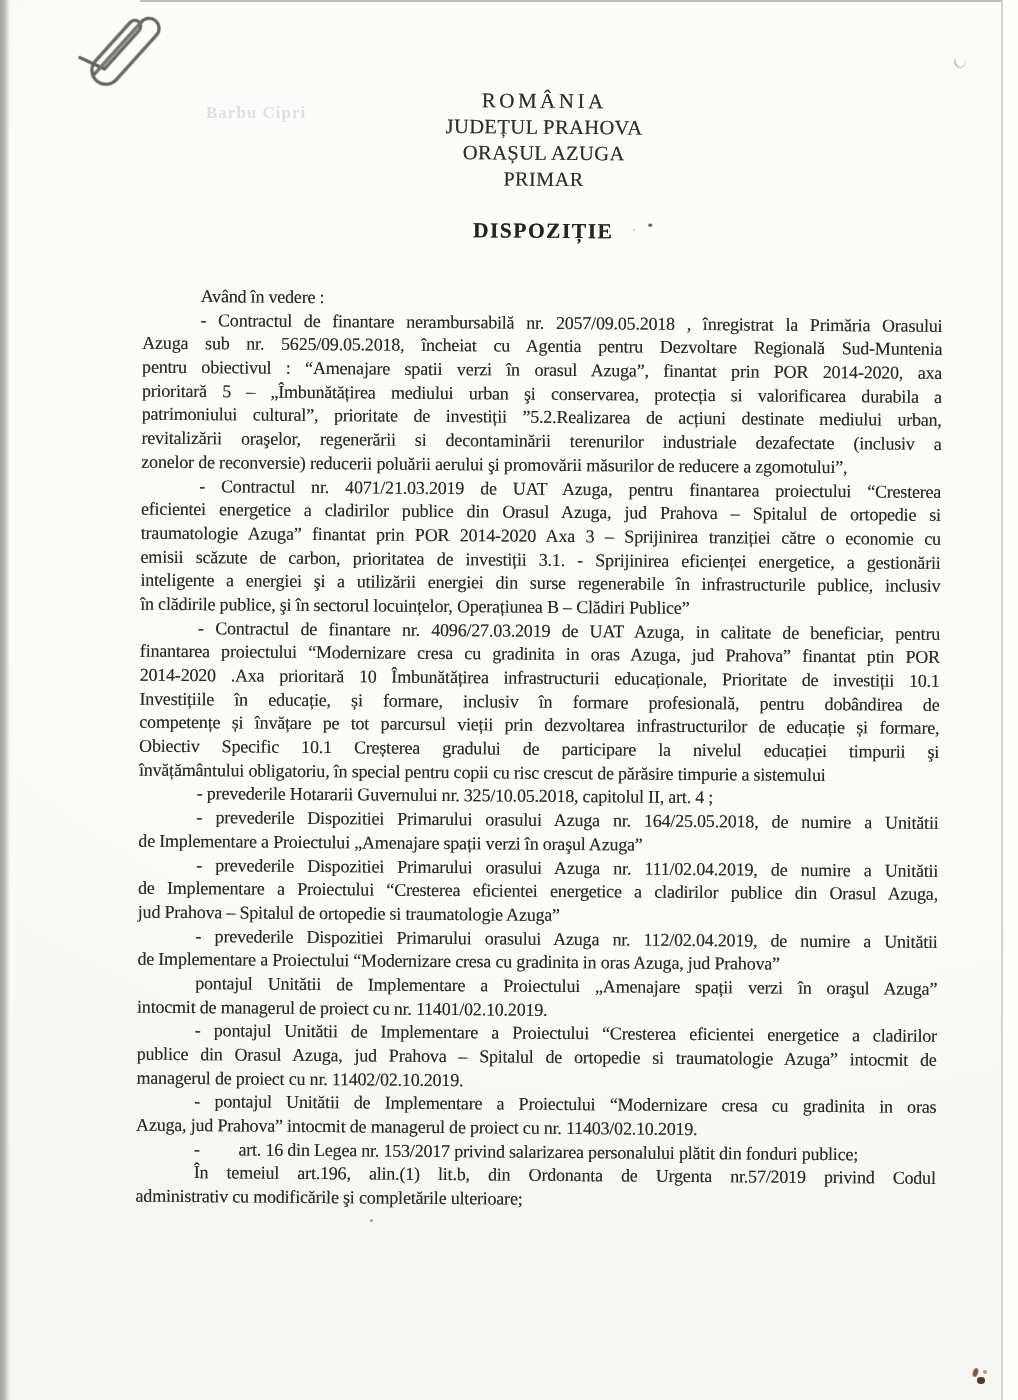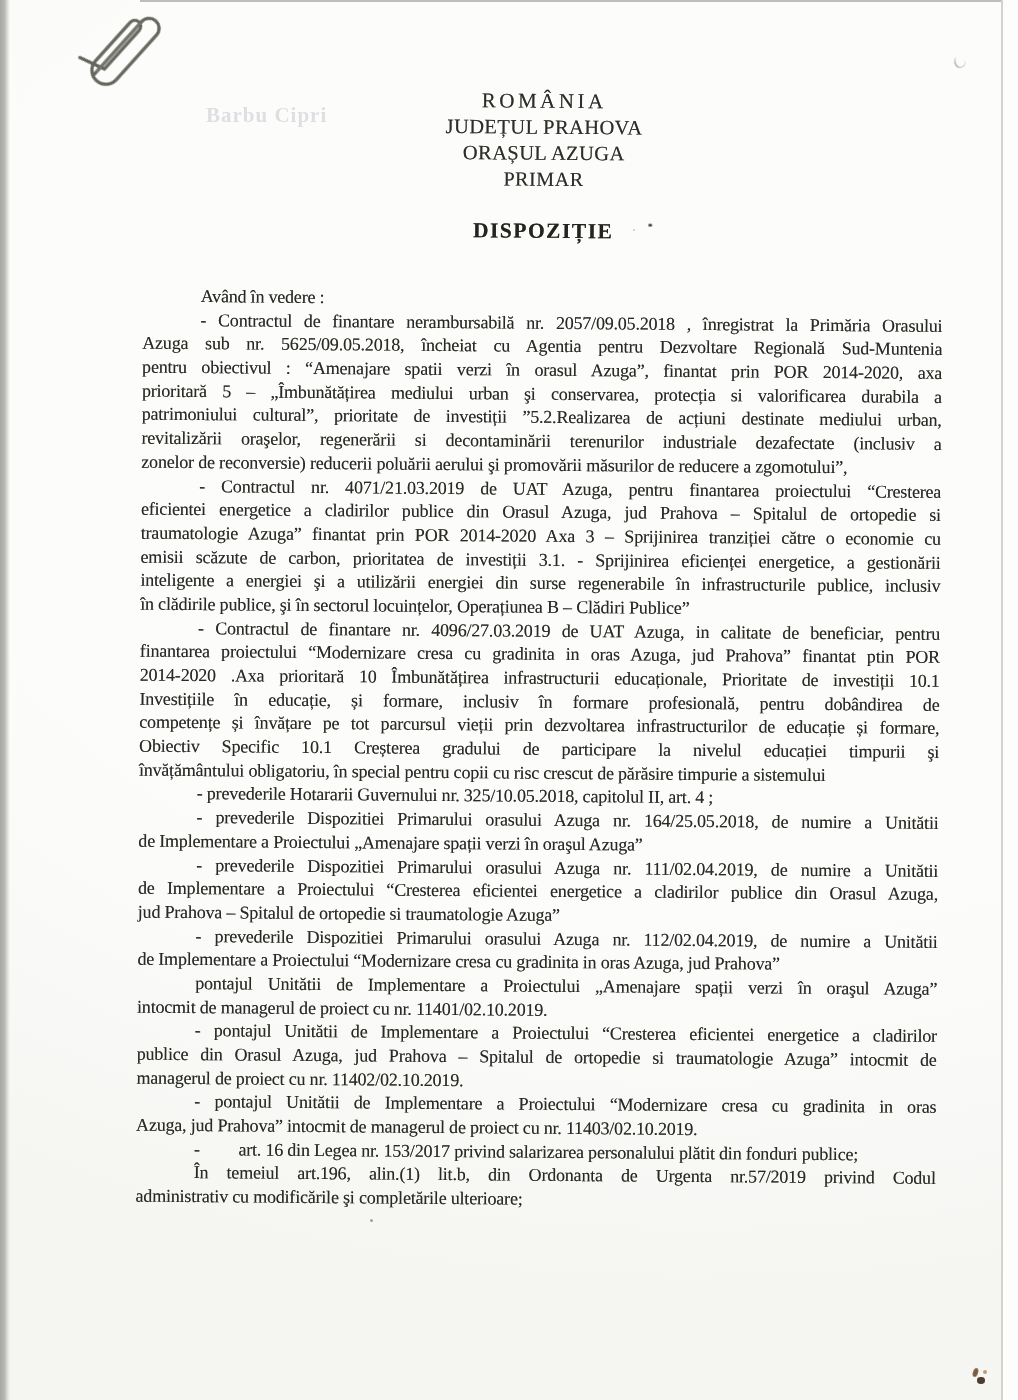--- a/index.html
+++ b/index.html
@@ -39,21 +39,21 @@
     background:#45443e;filter:blur(.2px);}
 
   .doc-body{position:absolute;left:145px;top:284px;width:800px;
     font-size:18px;line-height:23.7px;letter-spacing:-0.2px;color:#2a2925;
     text-shadow:0 0 .45px rgba(42,41,37,.55);}
   .line{text-align:justify;text-align-last:justify;white-space:normal;height:23.7px;overflow:visible;}
   .line.first{text-indent:58px;}
   .line.last{text-align-last:left;}
 
   
-  .ghost{position:absolute;left:206px;top:103px;font-size:21px;font-weight:bold;
+  .ghost{position:absolute;left:206px;top:103px;font-size:17px;font-weight:bold;
     letter-spacing:1px;color:#c5c9d0;opacity:.55;filter:blur(.7px);}
 
   
   .paperclip{position:absolute;left:104px;top:-2px;width:44px;height:100px;
     transform:rotate(42deg);transform-origin:50% 50%;}
   .paperclip svg{overflow:visible;filter:drop-shadow(.6px .8px .5px rgba(70,70,68,.35));}
 
   
   .speck-topright{position:absolute;left:954px;top:56px;width:9px;height:11px;
     border-left:2px solid #a9a9a5;border-bottom:1px solid #b5b5b1;border-radius:60% 40% 50% 50%;

